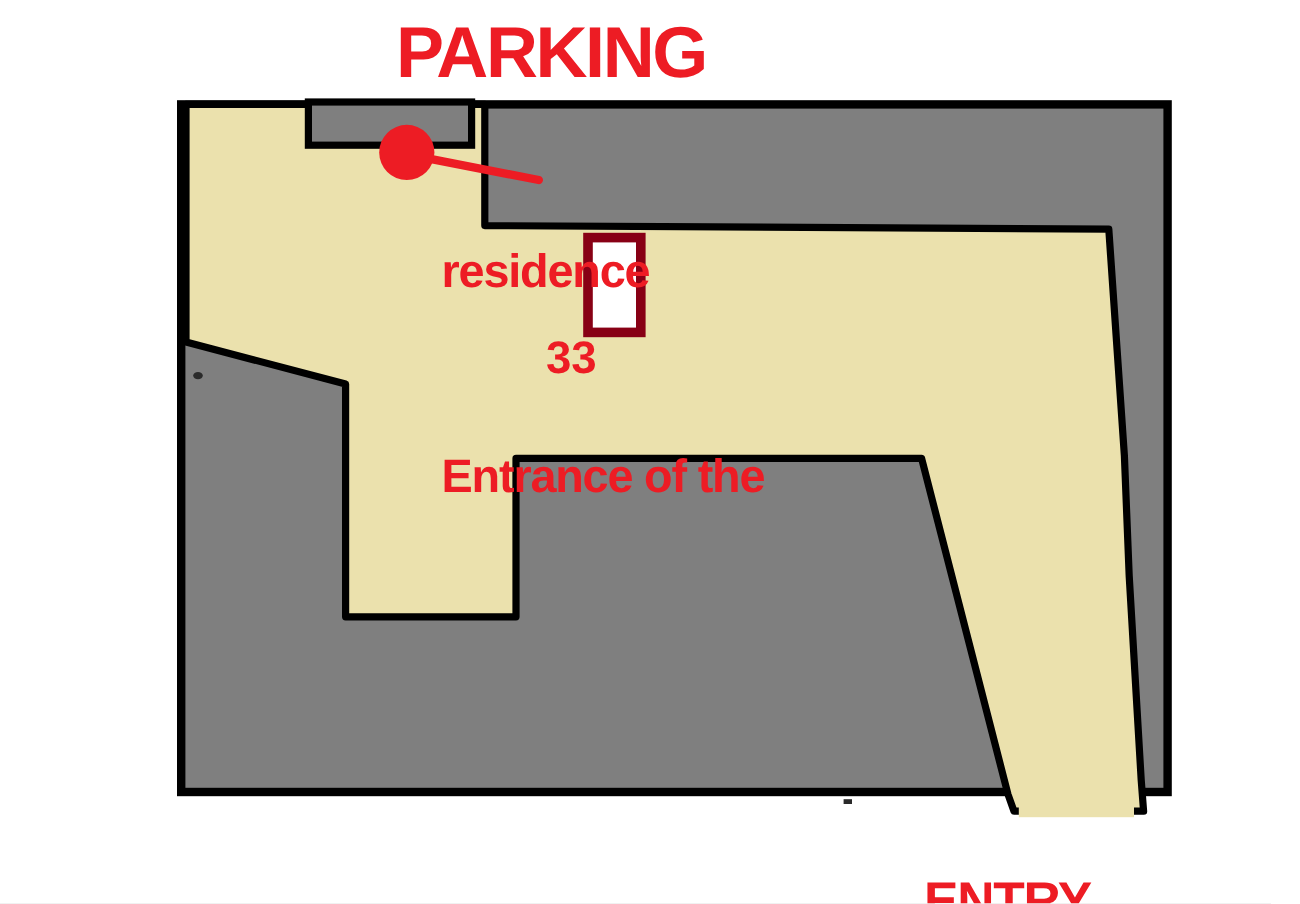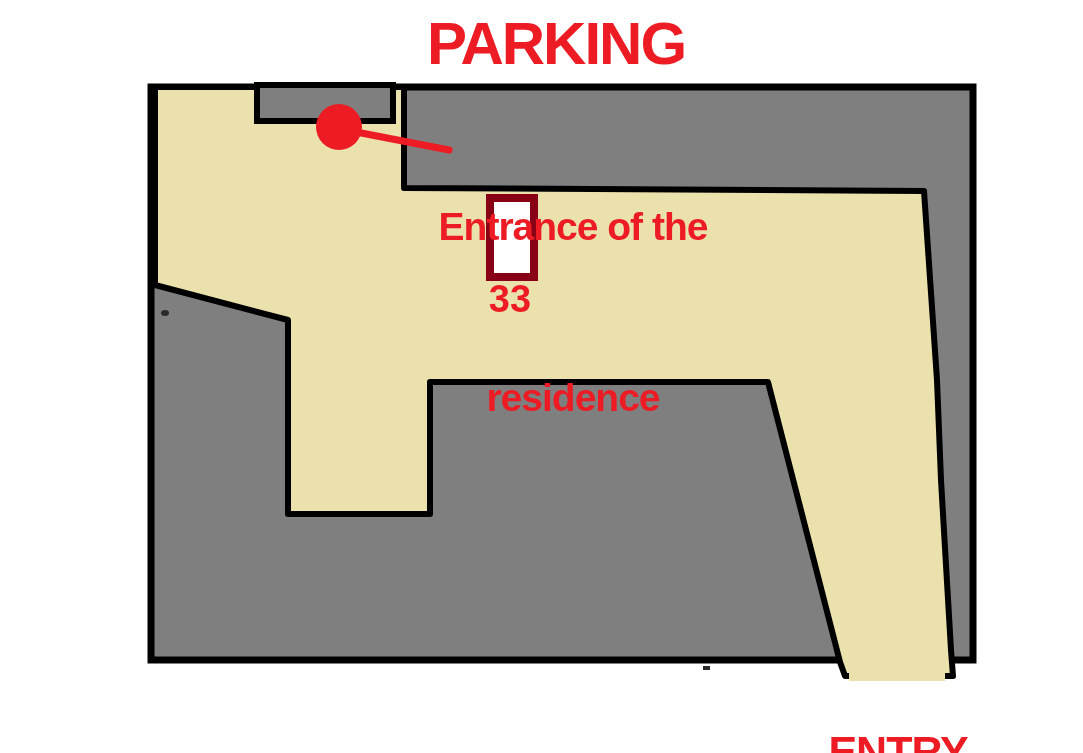--- a/index.html
+++ b/index.html
@@ -55,21 +55,21 @@
     stroke-width: 8;
   }
   .speck {
     fill: #2a2a2a;
   }
   .label {
     position: absolute;
     z-index: 2;
     color: var(--red, #ed1c24);
     font-weight: bold;
-    text-align: center;
+    text-align: left;
     white-space: pre;
   }
   #parking-title {
     left: 330px;
     top: 14px;
     width: 452px;
     font-size: 60px;
     line-height: 60px;
     letter-spacing: -2px;
   }
@@ -118,22 +118,22 @@
     <line class="pointer-line" x1="351" y1="131" x2="449" y2="150"></line>
 
     <circle class="entrance-dot" cx="339" cy="127" r="23"></circle>
 
     <rect class="spot-rect" x="490" y="198" width="44" height="79"></rect>
   </svg>
 
   <div id="parking-title" class="label">PARKING</div>
 
   <div id="entrance-label" class="label">
+    <div>residence</div>
     <div>Entrance of the</div>
-    <div>residence</div>
   </div>
 
   <div id="spot-number" class="label">33</div>
 
   <div id="entry-label" class="label">
     <div>ENTRY</div>
     
   </div>
 
 </div>

